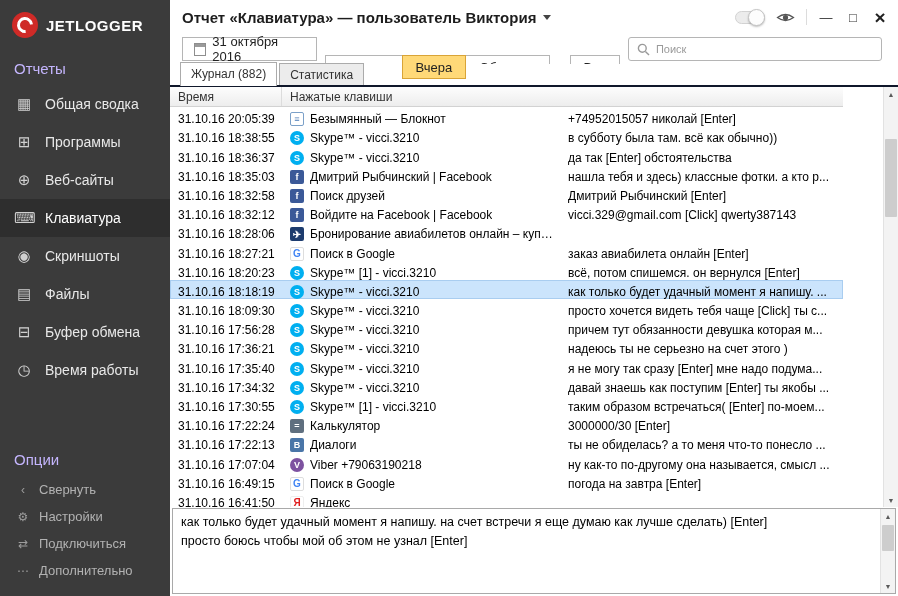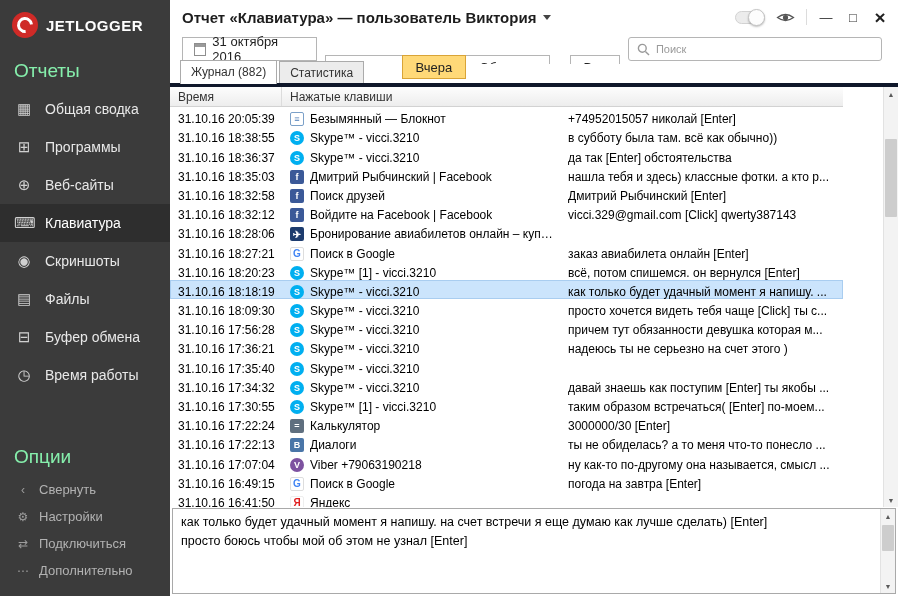--- a/index.html
+++ b/index.html
@@ -6,21 +6,21 @@
   html,body { width:898px; height:596px; overflow:hidden; }
   body { font-family:"Liberation Sans", sans-serif; background:#3b3b3b; }
   .app { display:flex; width:898px; height:596px; }
 
   
   .sidebar { width:170px; flex:none; background:#3b3b3b; color:#ddd; display:flex; flex-direction:column; overflow:hidden; }
   .brand { display:flex; align-items:center; gap:8px; padding:12px 12px 8px 12px; }
   .logo-mark { width:26px; height:26px; flex:none; border-radius:50%; background:#cf2a27; position:relative; }
   .logo-mark::after { content:""; position:absolute; inset:5px; border:3px solid #fff; border-radius:50%; border-right-color:transparent; transform:rotate(40deg); }
   .brand-name { font-weight:bold; font-size:15px; color:#fff; letter-spacing:.5px; }
-  .section-h { font-size:19px; color:#86efac; padding:14px 14px 8px 14px; }
+  .section-h { font-size:15px; color:#c4b5fd; padding:14px 14px 8px 14px; }
   .side-item { display:flex; align-items:center; gap:11px; padding:10px 14px; font-size:14px; color:#e8e8e8; cursor:pointer; }
   .side-item.active { background:#2e2e2e; color:#fff; }
   .side-icon { width:20px; flex:none; text-align:center; font-size:15px; color:#d0d0d0; }
   .spacer { flex:1; }
   .opt-item { display:flex; align-items:center; gap:9px; padding:6px 16px; font-size:13px; color:#b2b2b2; cursor:pointer; }
   .opt-icon { width:14px; flex:none; text-align:center; font-size:12px; color:#9d9d9d; }
 
   
   .main { flex:1; min-width:0; display:flex; flex-direction:column; background:#fff; }
 
@@ -41,21 +41,21 @@
   .btn-group { display:flex; }
   .tb-btn { height:24px; padding:0 13px; border:1px solid #b5b5b5; background:#fff; font-size:13px; color:#222; display:flex; align-items:center; cursor:pointer; white-space:nowrap;margin-top:36px; }
   .btn-group .tb-btn + .tb-btn { margin-left:-1px; }
   .tb-btn.active { background:#ffd978; border-color:#d9a437; position:relative; z-index:1; }
   .tb-btn .caret-down { margin-left:6px; border-top-color:#333; }
   .gap8 { width:4px; }
   .search { margin-left:auto; margin-right:6px; width:268px; height:24px; border:1px solid #b5b5b5; border-radius:3px; display:flex; align-items:center; gap:6px; padding:0 8px; background:#fff; }
   .search input { border:none; outline:none; flex:1; font-size:11px; color:#333; min-width:0; font-family:inherit; }
   .search input::placeholder { color:#9a9a9a; }
 
-  .tabs { flex:none; display:flex; align-items:flex-end; padding-left:10px; height:23px; border-bottom:4px solid #0f172a; background:#fff; }
+  .tabs { flex:none; display:flex; align-items:flex-end; padding-left:10px; height:23px; border-bottom:2px solid #0f172a; background:#fff; }
   .tab { font-size:12px; color:#333; padding:4px 10px 3px; border:1px solid #ababab; border-bottom:none; background:#ececec; margin-right:2px; cursor:pointer; white-space:nowrap; }
   .tab.active { background:#fff; margin-bottom:-1px; padding-bottom:5px; }
 
   .table-wrap { flex:1; min-height:0; display:flex;gap:40px; }
   .table { flex:1; min-width:0; display:flex; flex-direction:column; }
   .thead { flex:none; display:flex; height:20px; background:linear-gradient(#fdfdfd,#ededed); border-bottom:1px solid #d2d2d2; font-size:12px; color:#333; }
   .th { display:flex; align-items:center; padding:0 8px; border-right:1px solid #dcdcdc; cursor:pointer; white-space:nowrap; }
   .th-time { width:112px; flex:none; }
   .th-title { width:278px; flex:none; }
   .th-keys { flex:1; border-right:none; }
@@ -344,20 +344,21 @@
     </span>
     <span class="c-keys">надеюсь ты не серьезно на счет этого )</span>
   </div>
 
   <div class="row">
     <span class="c-time">31.10.16 17:35:40</span>
     <span class="c-title">
       <span class="ai ic-skype">S</span>
       <span class="c-title-text">Skype™ - vicci.3210</span>
     </span>
+    <span class="c-keys">я не могу так сразу [Enter] мне надо подума...</span>
   </div>
 
   <div class="row">
     <span class="c-time">31.10.16 17:34:32</span>
     <span class="c-title">
       <span class="ai ic-skype">S</span>
       <span class="c-title-text">Skype™ - vicci.3210</span>
     </span>
     <span class="c-keys">давай знаешь как поступим [Enter] ты якобы ...</span>
   </div>

